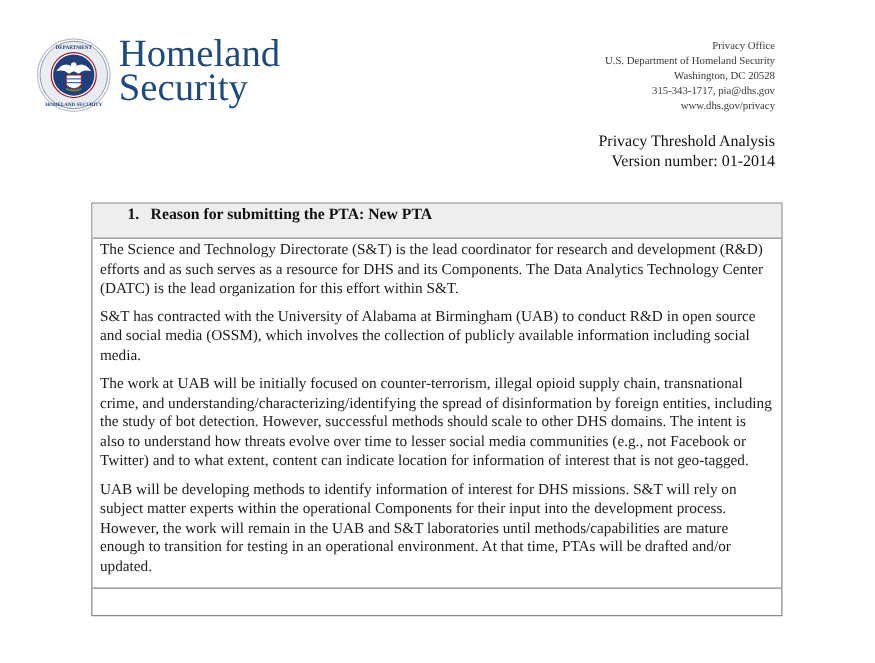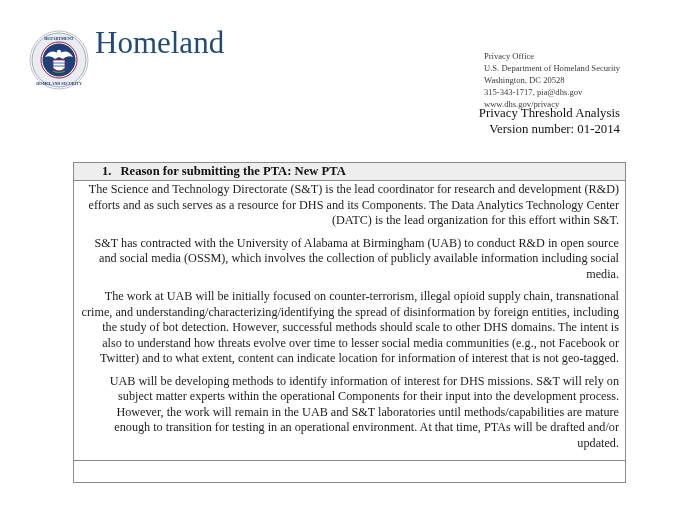--- a/index.html
+++ b/index.html
@@ -29,21 +29,22 @@
       color: #1f4a7a;
       font-family: "Liberation Serif", "DejaVu Serif", serif;
       font-size: 31px;
       line-height: 27px;
       letter-spacing: 0px;
     }
     .logo-text div { white-space: nowrap; }
     .office {
       position: absolute;
       right: 80px;
-      top: 50px;
+      top: 30px;
+      text-align: right;
       font-size: 8.6px;
       line-height: 12px;
       color: #3a3a3a;
     }
     .pta-head {
       position: absolute;
       right: 80px;
       top: 105px;
       text-align: right;
       font-size: 12.8px;
@@ -60,32 +61,31 @@
       border: 1px solid #8a8a8a;
       box-sizing: border-box;
     }
     .tbl-head {
       background: #eeeeee;
       border-bottom: 1px solid #8a8a8a;
       font-weight: bold;
       font-size: 12.6px;
       line-height: 15px;
       padding: 1px 0 0 28px;
-      height: 18px;
+      height: 28px;
       box-sizing: border-box;
       color: #111;
     }
     .tbl-head .num { margin-right: 9px; }
     .tbl-body {
       padding: 1px 6px 4px 6px;
       border-bottom: 1px solid #8a8a8a;
       font-size: 12.2px;
       line-height: 15.5px;
       color: #1c1c1c;
-      text-align: right;
     }
     .tbl-body p {
       margin: 0 0 7px 0;
     }
     .tbl-body p:last-child { margin-bottom: 5px; }
     .tbl-empty {
       height: 21px;
     }
   </style>
 </head>
@@ -102,20 +102,21 @@
     <path d="M24 33 L36 33 M24 36 L36 36" stroke="#3a6bb0" stroke-width="1"></path>
     <circle cx="30" cy="22" r="2.2" fill="#ffffff"></circle>
     <path d="M24 41 Q30 44 36 41" stroke="#6b8a3a" stroke-width="1.2" fill="none"></path>
     <text x="30" y="9.5" font-size="4.2" text-anchor="middle" fill="#1f3f7a" font-family="Liberation Serif, serif" font-weight="bold">DEPARTMENT</text>
     <text x="30" y="55" font-size="4" text-anchor="middle" fill="#1f3f7a" font-family="Liberation Serif, serif" font-weight="bold">HOMELAND SECURITY</text>
   </svg>
 </div>
 
 <div class="logo-text">
   <div>Homeland</div>
+  <div>Security</div>
 </div>
 
 <div class="office">
   <div>Privacy Office</div>
   <div>U.S. Department of Homeland Security</div>
   <div>Washington, DC 20528</div>
   <div>315-343-1717, pia@dhs.gov</div>
   <div>www.dhs.gov/privacy</div>
 </div>
 

